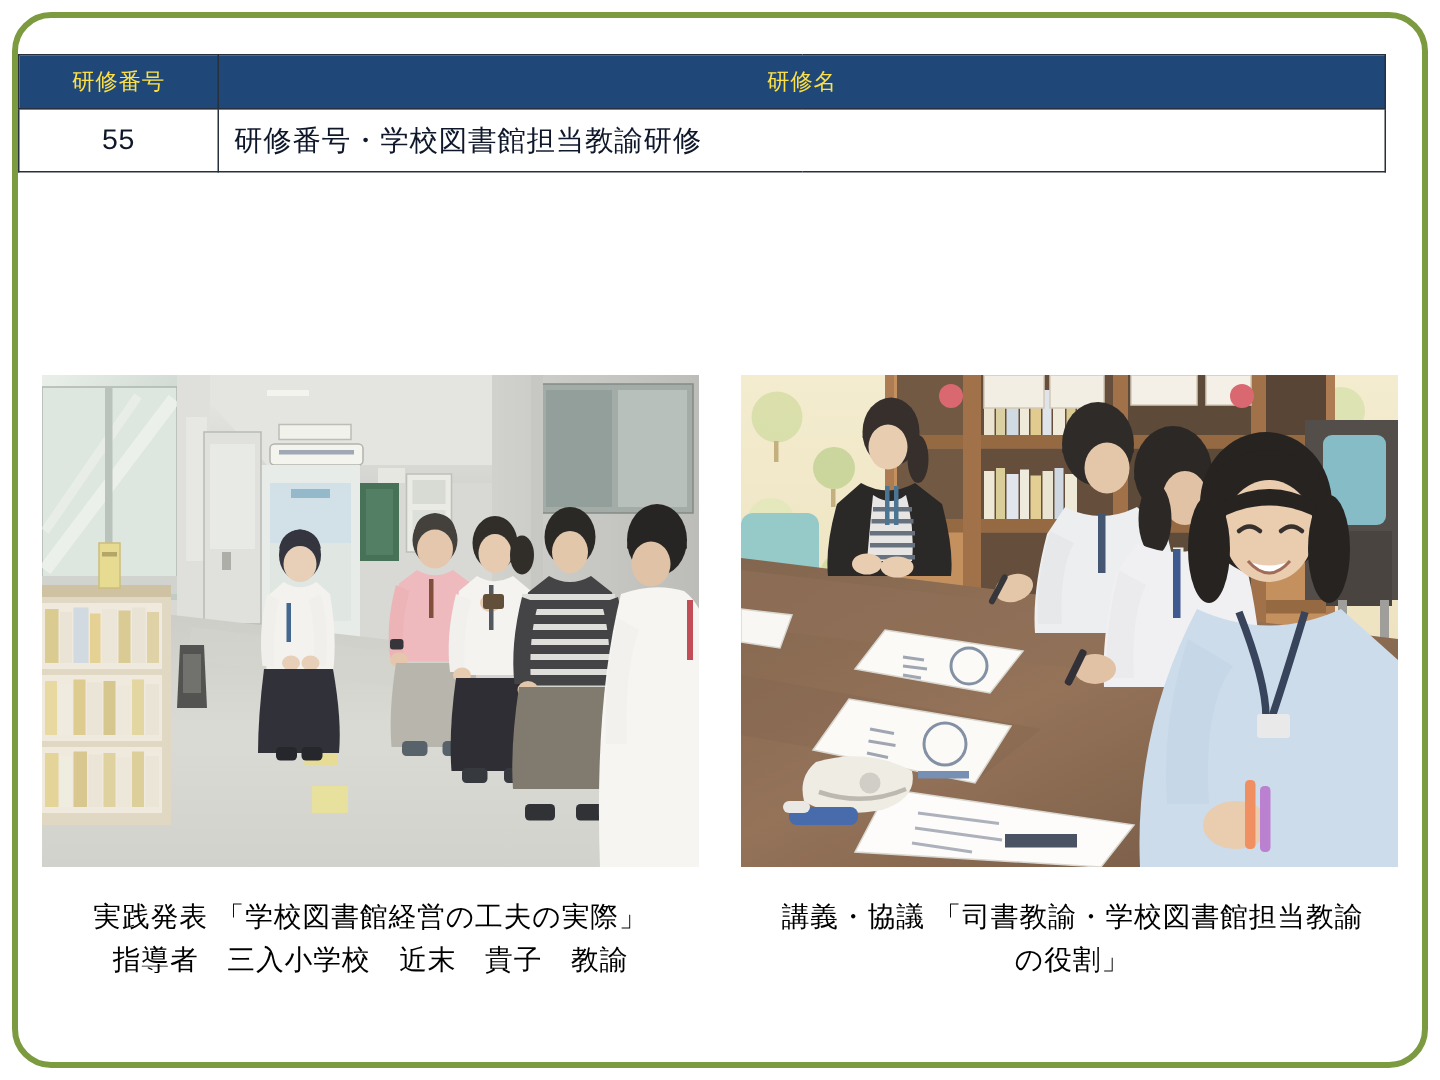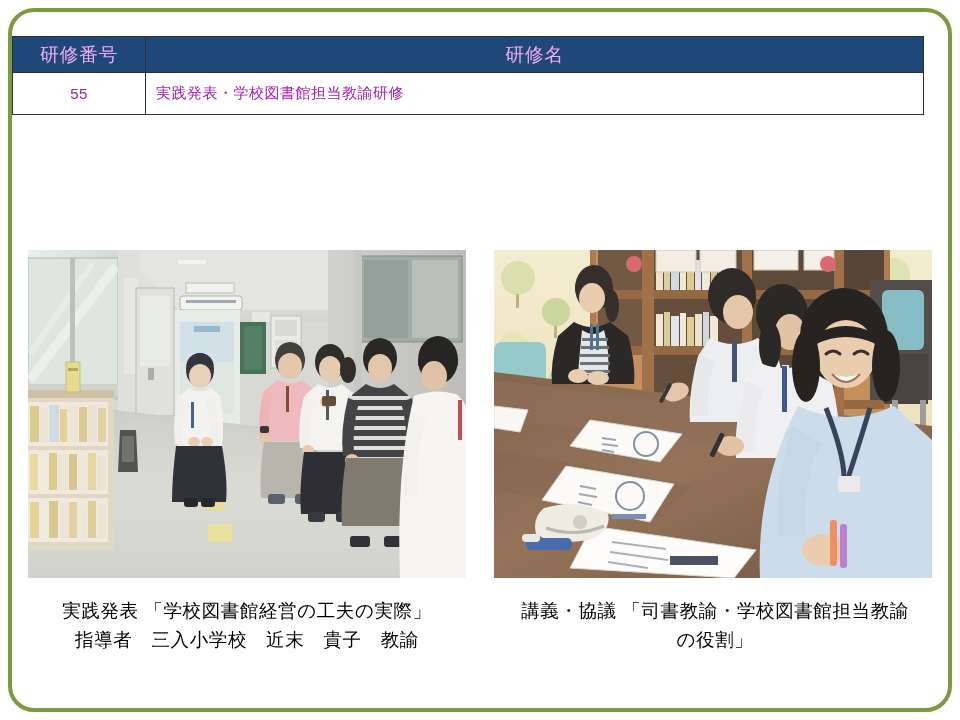--- a/index.html
+++ b/index.html
@@ -36,30 +36,30 @@
     width: 912px;
     border-collapse: collapse;
     table-layout: fixed;
   }
   #info-table td {
     border: 1px solid #27313d;
     padding: 0;
     margin: 0;
     height: 37px;
     vertical-align: middle;
-    font-size: 15px;
-    color: #a21caf;
+    font-size: 19px;
+    color: #0f172a;
     letter-spacing: 0.5px;
   }
   #info-table td.hdr {
     background: #1f4778;
-    color: #f0abfc;
+    color: #fde047;
     text-align: center;
     height: 35px;
-    font-size: 19px;
+    font-size: 15px;
   }
   #info-table td.val-c {
     background: #ffffff;
     text-align: center;
     height: 41px;
   }
   #info-table td.val-l {
     background: #ffffff;
     text-align: left;
     padding-left: 10px;
@@ -114,21 +114,21 @@
 <div id="page-frame"></div>
 
 <table id="info-table">
   <tbody>
     <tr>
       <td class="hdr col-num">研修番号</td>
       <td class="hdr" colspan="2">研修名</td>
     </tr>
     <tr>
       <td class="val-c col-num">55</td>
-      <td class="val-l" colspan="2">実践発表・学校図書館担当教諭研修</td>
+      <td class="val-l" colspan="2">研修番号・学校図書館担当教諭研修</td>
     </tr>
   </tbody>
 </table>
 
 <div id="photos">
 
   <div class="photo-wrap" id="photo-left-wrap">
     <svg class="photo-svg" viewBox="0 0 438 328" preserveAspectRatio="none">
       <defs>
         <linearGradient id="lFloor" x1="0" y1="0" x2="0" y2="1">

